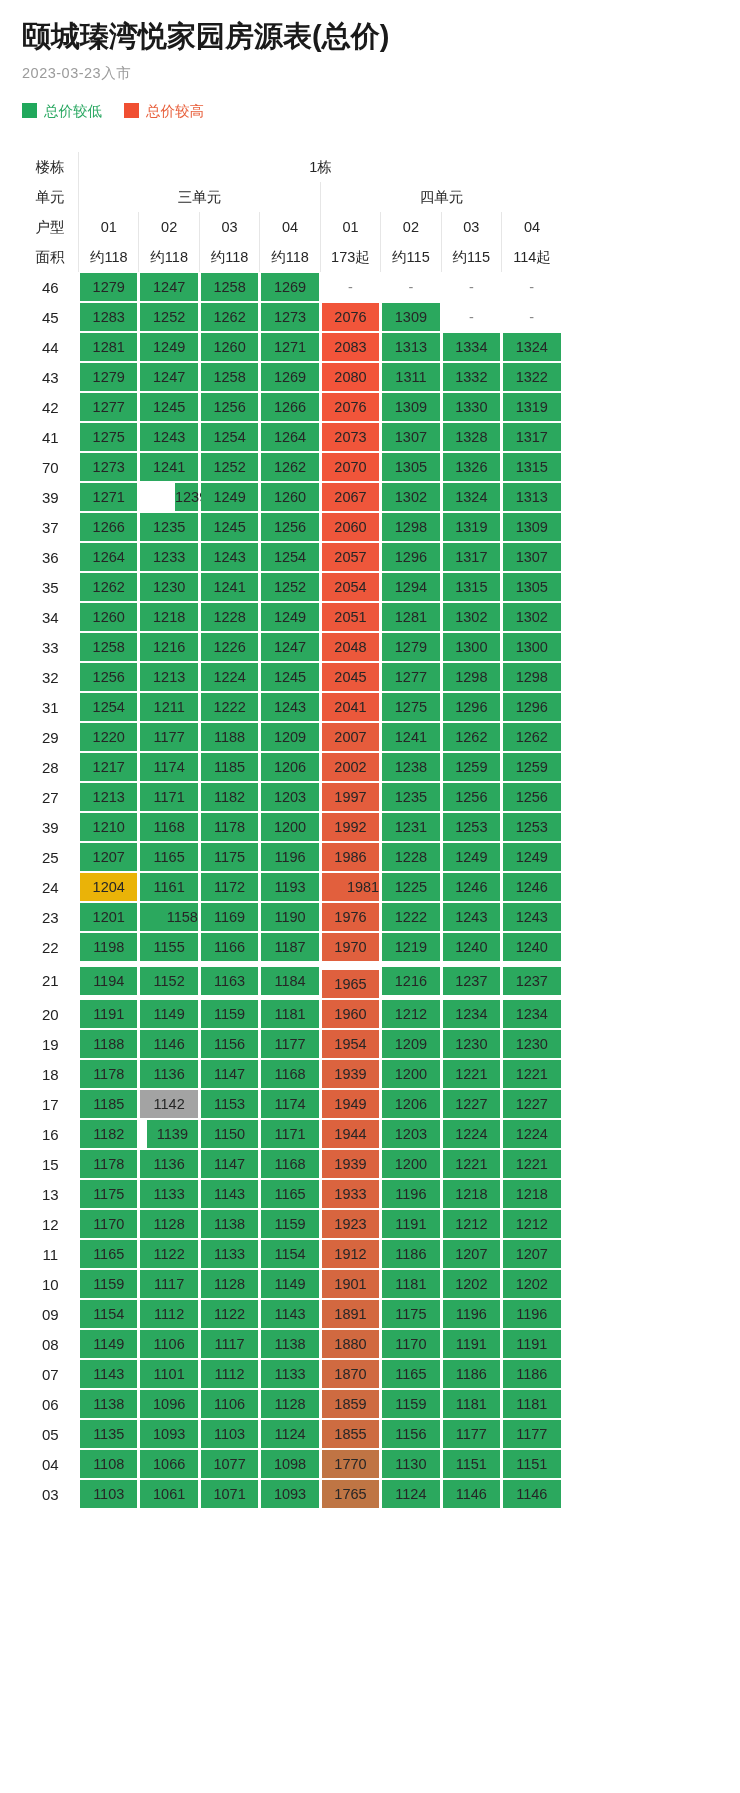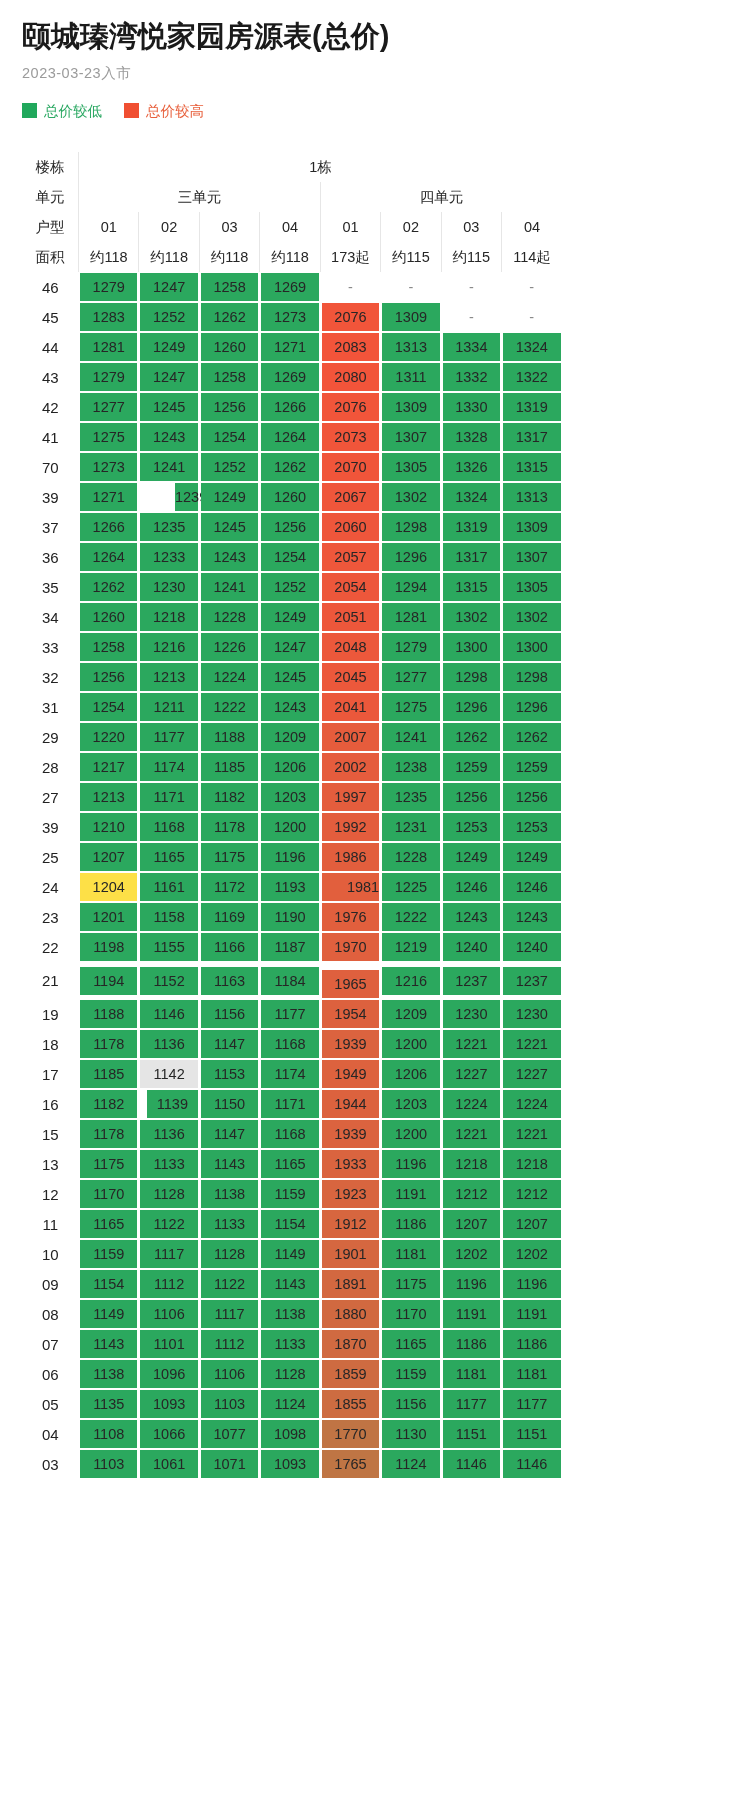--- a/index.html
+++ b/index.html
@@ -752,21 +752,21 @@
             <td class="cell col-u">
               <span class="inner" style="background: rgb(43, 168, 94);">1249</span>
             </td>
             <td class="cell col-u">
               <span class="inner" style="background: rgb(43, 168, 94);">1249</span>
             </td>
           </tr>
           <tr class="data-row">
             <td class="floor">24</td>
             <td class="cell col-u">
-              <span class="inner" style="background: #fde047;">1204</span>
+              <span class="inner" style="background: #eab308;">1204</span>
             </td>
             <td class="cell col-u">
               <span class="inner" style="background: rgb(43, 168, 94);">1161</span>
             </td>
             <td class="cell col-u">
               <span class="inner" style="background: rgb(43, 168, 94);">1172</span>
             </td>
             <td class="cell col-u">
               <span class="inner" style="background: rgb(43, 168, 94);">1193</span>
             </td>
@@ -782,21 +782,21 @@
             <td class="cell col-u">
               <span class="inner" style="background: rgb(43, 168, 94);">1246</span>
             </td>
           </tr>
           <tr class="data-row">
             <td class="floor">23</td>
             <td class="cell col-u">
               <span class="inner" style="background: rgb(43, 168, 94);">1201</span>
             </td>
             <td class="cell col-u">
-              <span class="inner" style="background: rgb(43, 168, 94);">1158</span>
+              <span class="inner" style="background: rgb(43, 168, 94); text-align: right;">1158</span>
             </td>
             <td class="cell col-u">
               <span class="inner" style="background: rgb(43, 168, 94);">1169</span>
             </td>
             <td class="cell col-u">
               <span class="inner" style="background: rgb(43, 168, 94);">1190</span>
             </td>
             <td class="cell col-u">
               <span class="inner" style="background: rgb(225, 95, 61);">1976</span>
             </td>
@@ -858,20 +858,47 @@
               <span class="inner" style="background: rgb(43, 168, 94);">1216</span>
             </td>
             <td class="cell col-u">
               <span class="inner" style="background: rgb(43, 168, 94);">1237</span>
             </td>
             <td class="cell col-u">
               <span class="inner" style="background: rgb(43, 168, 94);">1237</span>
             </td>
           </tr>
           <tr class="data-row">
+            <td class="floor">20</td>
+            <td class="cell col-u">
+              <span class="inner" style="background: rgb(43, 168, 94);">1191</span>
+            </td>
+            <td class="cell col-u">
+              <span class="inner" style="background: rgb(43, 168, 94);">1149</span>
+            </td>
+            <td class="cell col-u">
+              <span class="inner" style="background: rgb(43, 168, 94);">1159</span>
+            </td>
+            <td class="cell col-u">
+              <span class="inner" style="background: rgb(43, 168, 94);">1181</span>
+            </td>
+            <td class="cell col-u">
+              <span class="inner" style="background: rgb(222, 97, 62);">1960</span>
+            </td>
+            <td class="cell col-u">
+              <span class="inner" style="background: rgb(43, 168, 94);">1212</span>
+            </td>
+            <td class="cell col-u">
+              <span class="inner" style="background: rgb(43, 168, 94);">1234</span>
+            </td>
+            <td class="cell col-u">
+              <span class="inner" style="background: rgb(43, 168, 94);">1234</span>
+            </td>
+          </tr>
+          <tr class="data-row">
             <td class="floor">19</td>
             <td class="cell col-u">
               <span class="inner" style="background: rgb(43, 168, 94);">1188</span>
             </td>
             <td class="cell col-u">
               <span class="inner" style="background: rgb(43, 168, 94);">1146</span>
             </td>
             <td class="cell col-u">
               <span class="inner" style="background: rgb(43, 168, 94);">1156</span>
             </td>
@@ -917,21 +944,21 @@
             <td class="cell col-u">
               <span class="inner" style="background: rgb(43, 168, 94);">1221</span>
             </td>
           </tr>
           <tr class="data-row">
             <td class="floor">17</td>
             <td class="cell col-u">
               <span class="inner" style="background: rgb(43, 168, 94);">1185</span>
             </td>
             <td class="cell col-u">
-              <span class="inner" style="background: #e5e5e5;">1142</span>
+              <span class="inner" style="background: #a3a3a3;">1142</span>
             </td>
             <td class="cell col-u">
               <span class="inner" style="background: rgb(43, 168, 94);">1153</span>
             </td>
             <td class="cell col-u">
               <span class="inner" style="background: rgb(43, 168, 94);">1174</span>
             </td>
             <td class="cell col-u">
               <span class="inner" style="background: rgb(221, 98, 62);">1949</span>
             </td>

